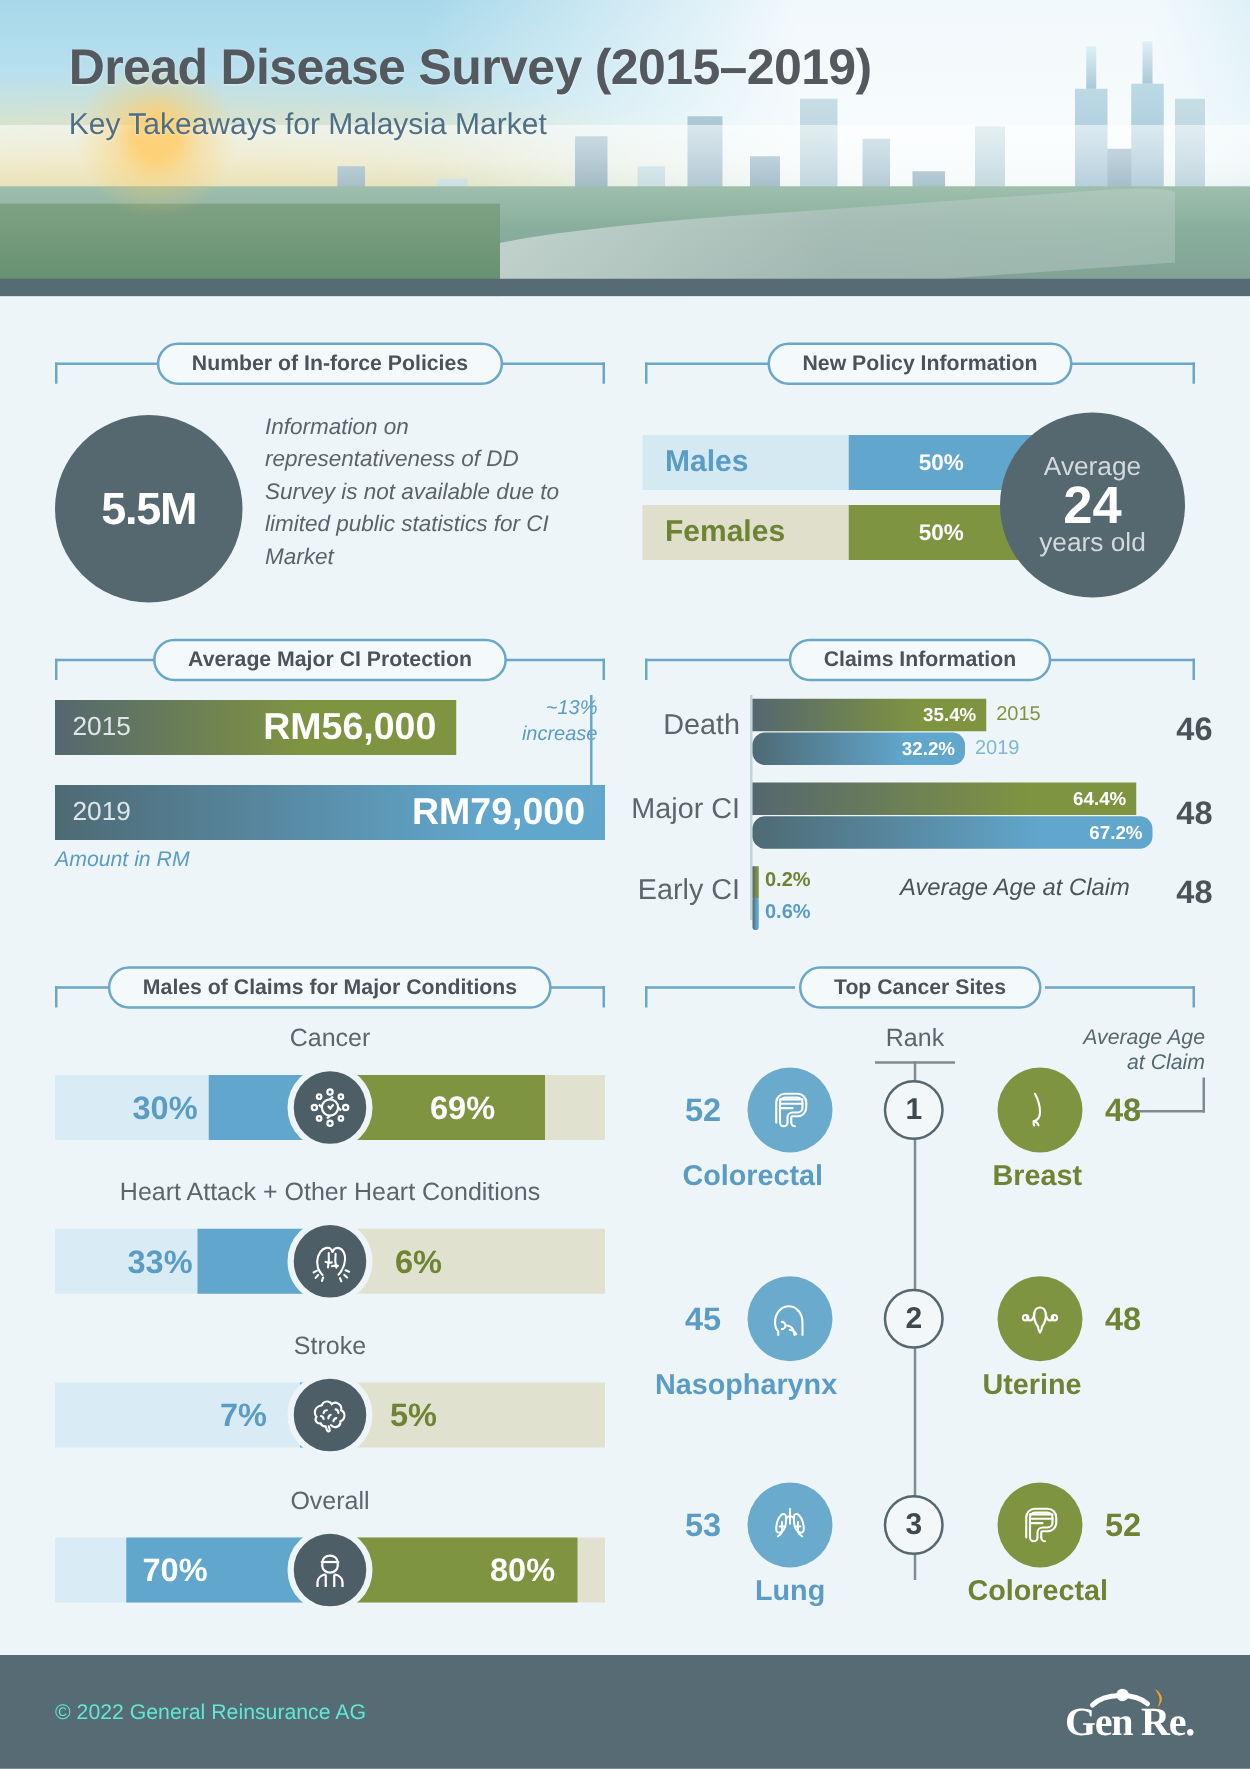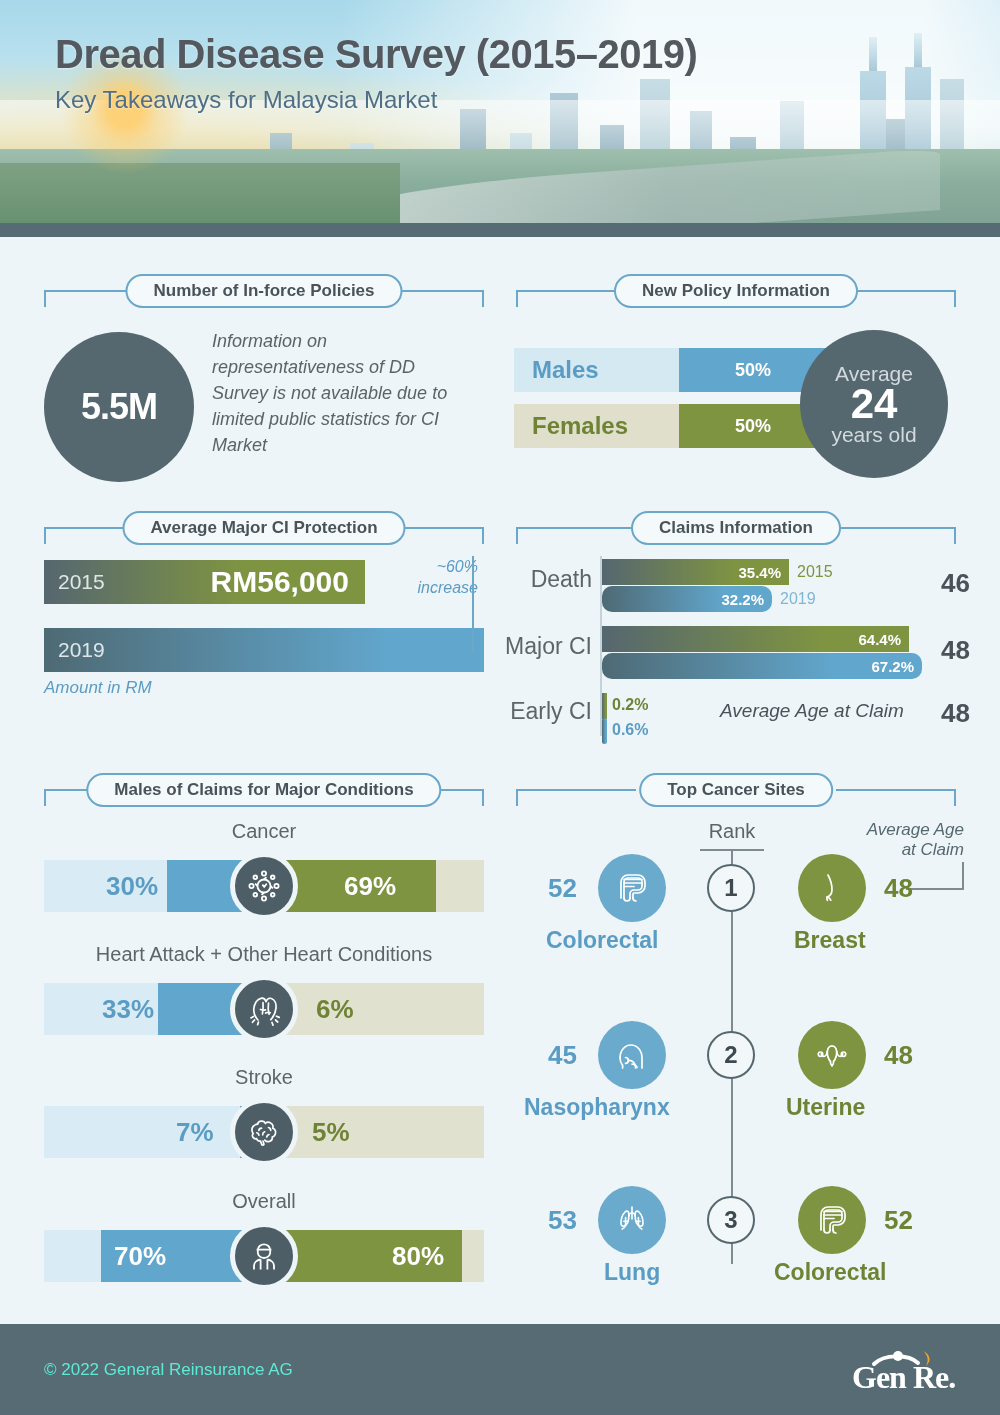--- a/index.html
+++ b/index.html
@@ -308,23 +308,24 @@
   <div class="n">24</div>
   <div class="s">years old</div>
 </div>
 
 <div class="prot-bar" id="prot-2015">
   <div class="prot-year">2015</div>
   <div class="prot-val">RM56,000</div>
 </div>
 <div class="prot-bar" id="prot-2019">
   <div class="prot-year">2019</div>
+  <div class="prot-val">RM79,000</div>
 </div>
 <div id="prot-incr">
-  <div>~60%</div>
+  <div>~13%</div>
   <div>increase</div>
 </div>
 <div id="prot-brace"></div>
 <div id="prot-foot">Amount in RM</div>
 
 <div class="cl-axis" style="top:556px; height:180px;"></div>
 
 <div class="cl-label" style="left:500px; width:92px; top:566px; text-align:right;">Death</div>
 <div class="cl-bar g" style="top:559px; width:187px;">
   <div class="cl-pct">35.4%</div>

